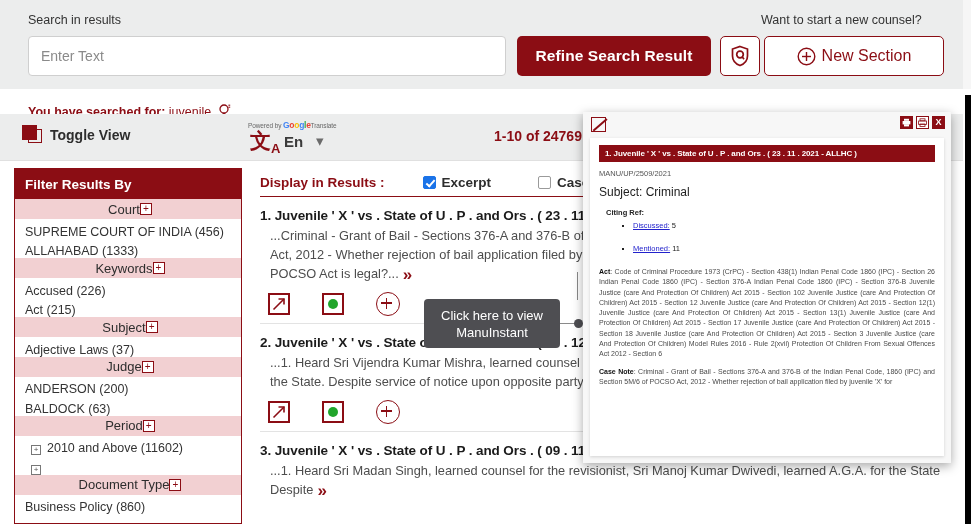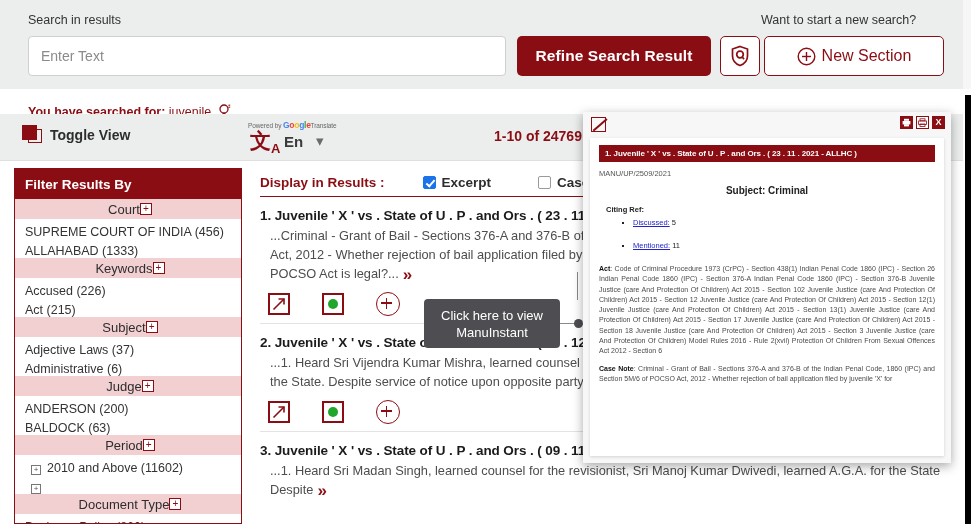--- a/index.html
+++ b/index.html
@@ -338,21 +338,21 @@
     padding: 7px 9px 0 9px; overflow: hidden;
     box-shadow: 0 1px 3px rgba(0,0,0,.15);
   }
   .pc-title {
     background: #8b0d14; color: #fff;
     font-size: 8px; font-weight: bold;
     padding: 4px 6px; letter-spacing: -.1px;
   }
   .pc-line { font-size: 7.5px; color: #555; margin-top: 7px; }
   .pc-line b { color: #222; }
-  .pc-sub { font-size: 10px; color: #222; margin-top: 7px; font-weight: bold; text-align: center;}
+  .pc-sub { font-size: 12px; color: #222; margin-top: 7px; font-weight: normal;}
   .pc-citing { font-size: 7.5px; color: #222; margin-top: 9px; font-weight: bold; padding-left: 7px;}
   .pc-ul { margin: 4px 0 0 0; padding-left: 34px; }
   .pc-ul li { font-size: 7.5px; color: #222; margin-bottom: 14px; list-style: square;}
   .pc-link { color: #2222cc; text-decoration: underline; }
   .pc-act {
     font-size: 7px; color: #4a4a4a; line-height: 10.3px;
     text-align: justify; margin-top: 4px;
   }
   .pc-act b, .pc-case b { color: #111; }
   .pc-case {
@@ -382,21 +382,21 @@
       <button class="refine-btn">Refine Search Result</button>
 
       <div class="shield-btn">
         <svg width="20" height="22" viewBox="0 0 20 22">
           <path d="M10 1.5 L17.5 4 V11 C17.5 16 14 19 10 20.5 C6 19 2.5 16 2.5 11 V4 Z" fill="none" stroke="#8b0d14" stroke-width="1.7"></path>
           <circle cx="10" cy="9.5" r="3.3" fill="none" stroke="#8b0d14" stroke-width="1.7"></circle>
           <line x1="12.3" y1="12" x2="14" y2="14.3" stroke="#8b0d14" stroke-width="1.7"></line>
         </svg>
       </div>
 
-      <div class="newsearch-q">Want to start a new search?</div>
+      <div class="newsearch-q">Want to start a new counsel?</div>
       <div class="newsearch-btn">
         <svg width="19" height="19" viewBox="0 0 19 19">
           <circle cx="9.5" cy="9.5" r="8.3" fill="none" stroke="#8b0d14" stroke-width="1.4"></circle>
           <line x1="5" y1="9.5" x2="14" y2="9.5" stroke="#8b0d14" stroke-width="1.4"></line>
           <line x1="9.5" y1="5" x2="9.5" y2="14" stroke="#8b0d14" stroke-width="1.4"></line>
         </svg>
         <span>New Section</span>
       </div>
     </div>
     <div class="topbar-rightstrip"></div>
@@ -460,23 +460,20 @@
         </div>
         <div class="sb-item">
           <span>Act (215)</span>
         </div>
         <div class="sb-group">
           <span class="sb-group-label">Subject</span>
           <span class="sb-plus">+</span>
         </div>
         <div class="sb-item">
           <span>Adjective Laws (37)</span>
-        </div>
-        <div class="sb-item">
-          <span>Administrative (6)</span>
         </div>
         <div class="sb-group">
           <span class="sb-group-label">Judge</span>
           <span class="sb-plus">+</span>
         </div>
         <div class="sb-item">
           <span>ANDERSON (200)</span>
         </div>
         <div class="sb-item">
           <span>BALDOCK (63)</span>

